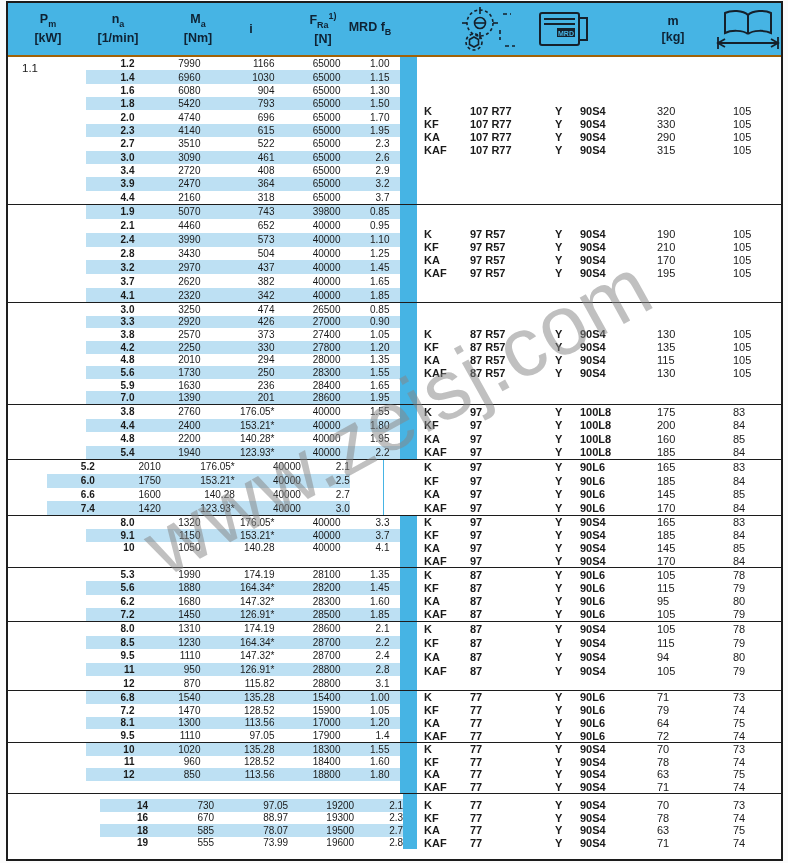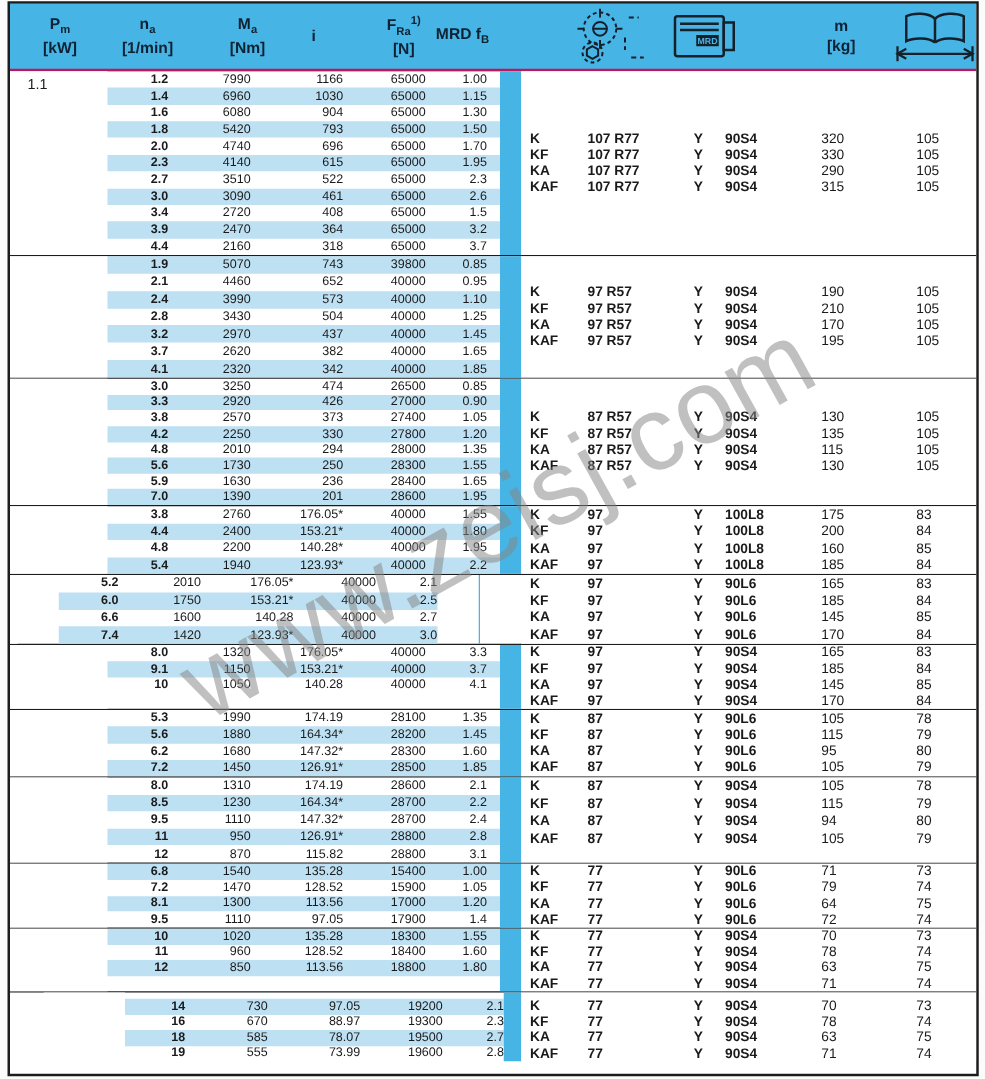--- a/index.html
+++ b/index.html
@@ -8,21 +8,21 @@
     background:#fbfbfb;
     font-family:"Liberation Sans",sans-serif;
     position:relative;
     color:#1a1a1a;
   }
   .frame{
     position:absolute;left:6px;top:1px;width:777px;height:860px;
     border:2px solid #1c1c1c;background:#ffffff;overflow:hidden;
   }
   
-  .hdr{height:54px;background:#46b4e4;border-bottom:2px solid #be185d;position:relative;}
+  .hdr{height:54px;background:#46b4e4;border-bottom:2px solid #a16207;position:relative;}
   .hc{
     position:absolute;top:0;height:100%;
     display:flex;flex-direction:column;justify-content:center;align-items:center;
     color:#0e2233;font-weight:bold;font-size:12.5px;line-height:1.3;text-align:center;
   }
   .hc sub{font-size:9px;}
   .hc sup{font-size:9px;}
   .hicons{flex-direction:row;gap:8px;}
   
   .tbody{position:relative;}
@@ -207,21 +207,21 @@
             <div class="c-ma">3090</div>
             <div class="c-i">461</div>
             <div class="c-fra">65000</div>
             <div class="c-fb">2.6</div>
           </div>
           <div class="d-row">
             <div class="c-na">3.4</div>
             <div class="c-ma">2720</div>
             <div class="c-i">408</div>
             <div class="c-fra">65000</div>
-            <div class="c-fb">1.5</div>
+            <div class="c-fb">2.9</div>
           </div>
           <div class="d-row shade">
             <div class="c-na">3.9</div>
             <div class="c-ma">2470</div>
             <div class="c-i">364</div>
             <div class="c-fra">65000</div>
             <div class="c-fb">3.2</div>
           </div>
           <div class="d-row">
             <div class="c-na">4.4</div>

